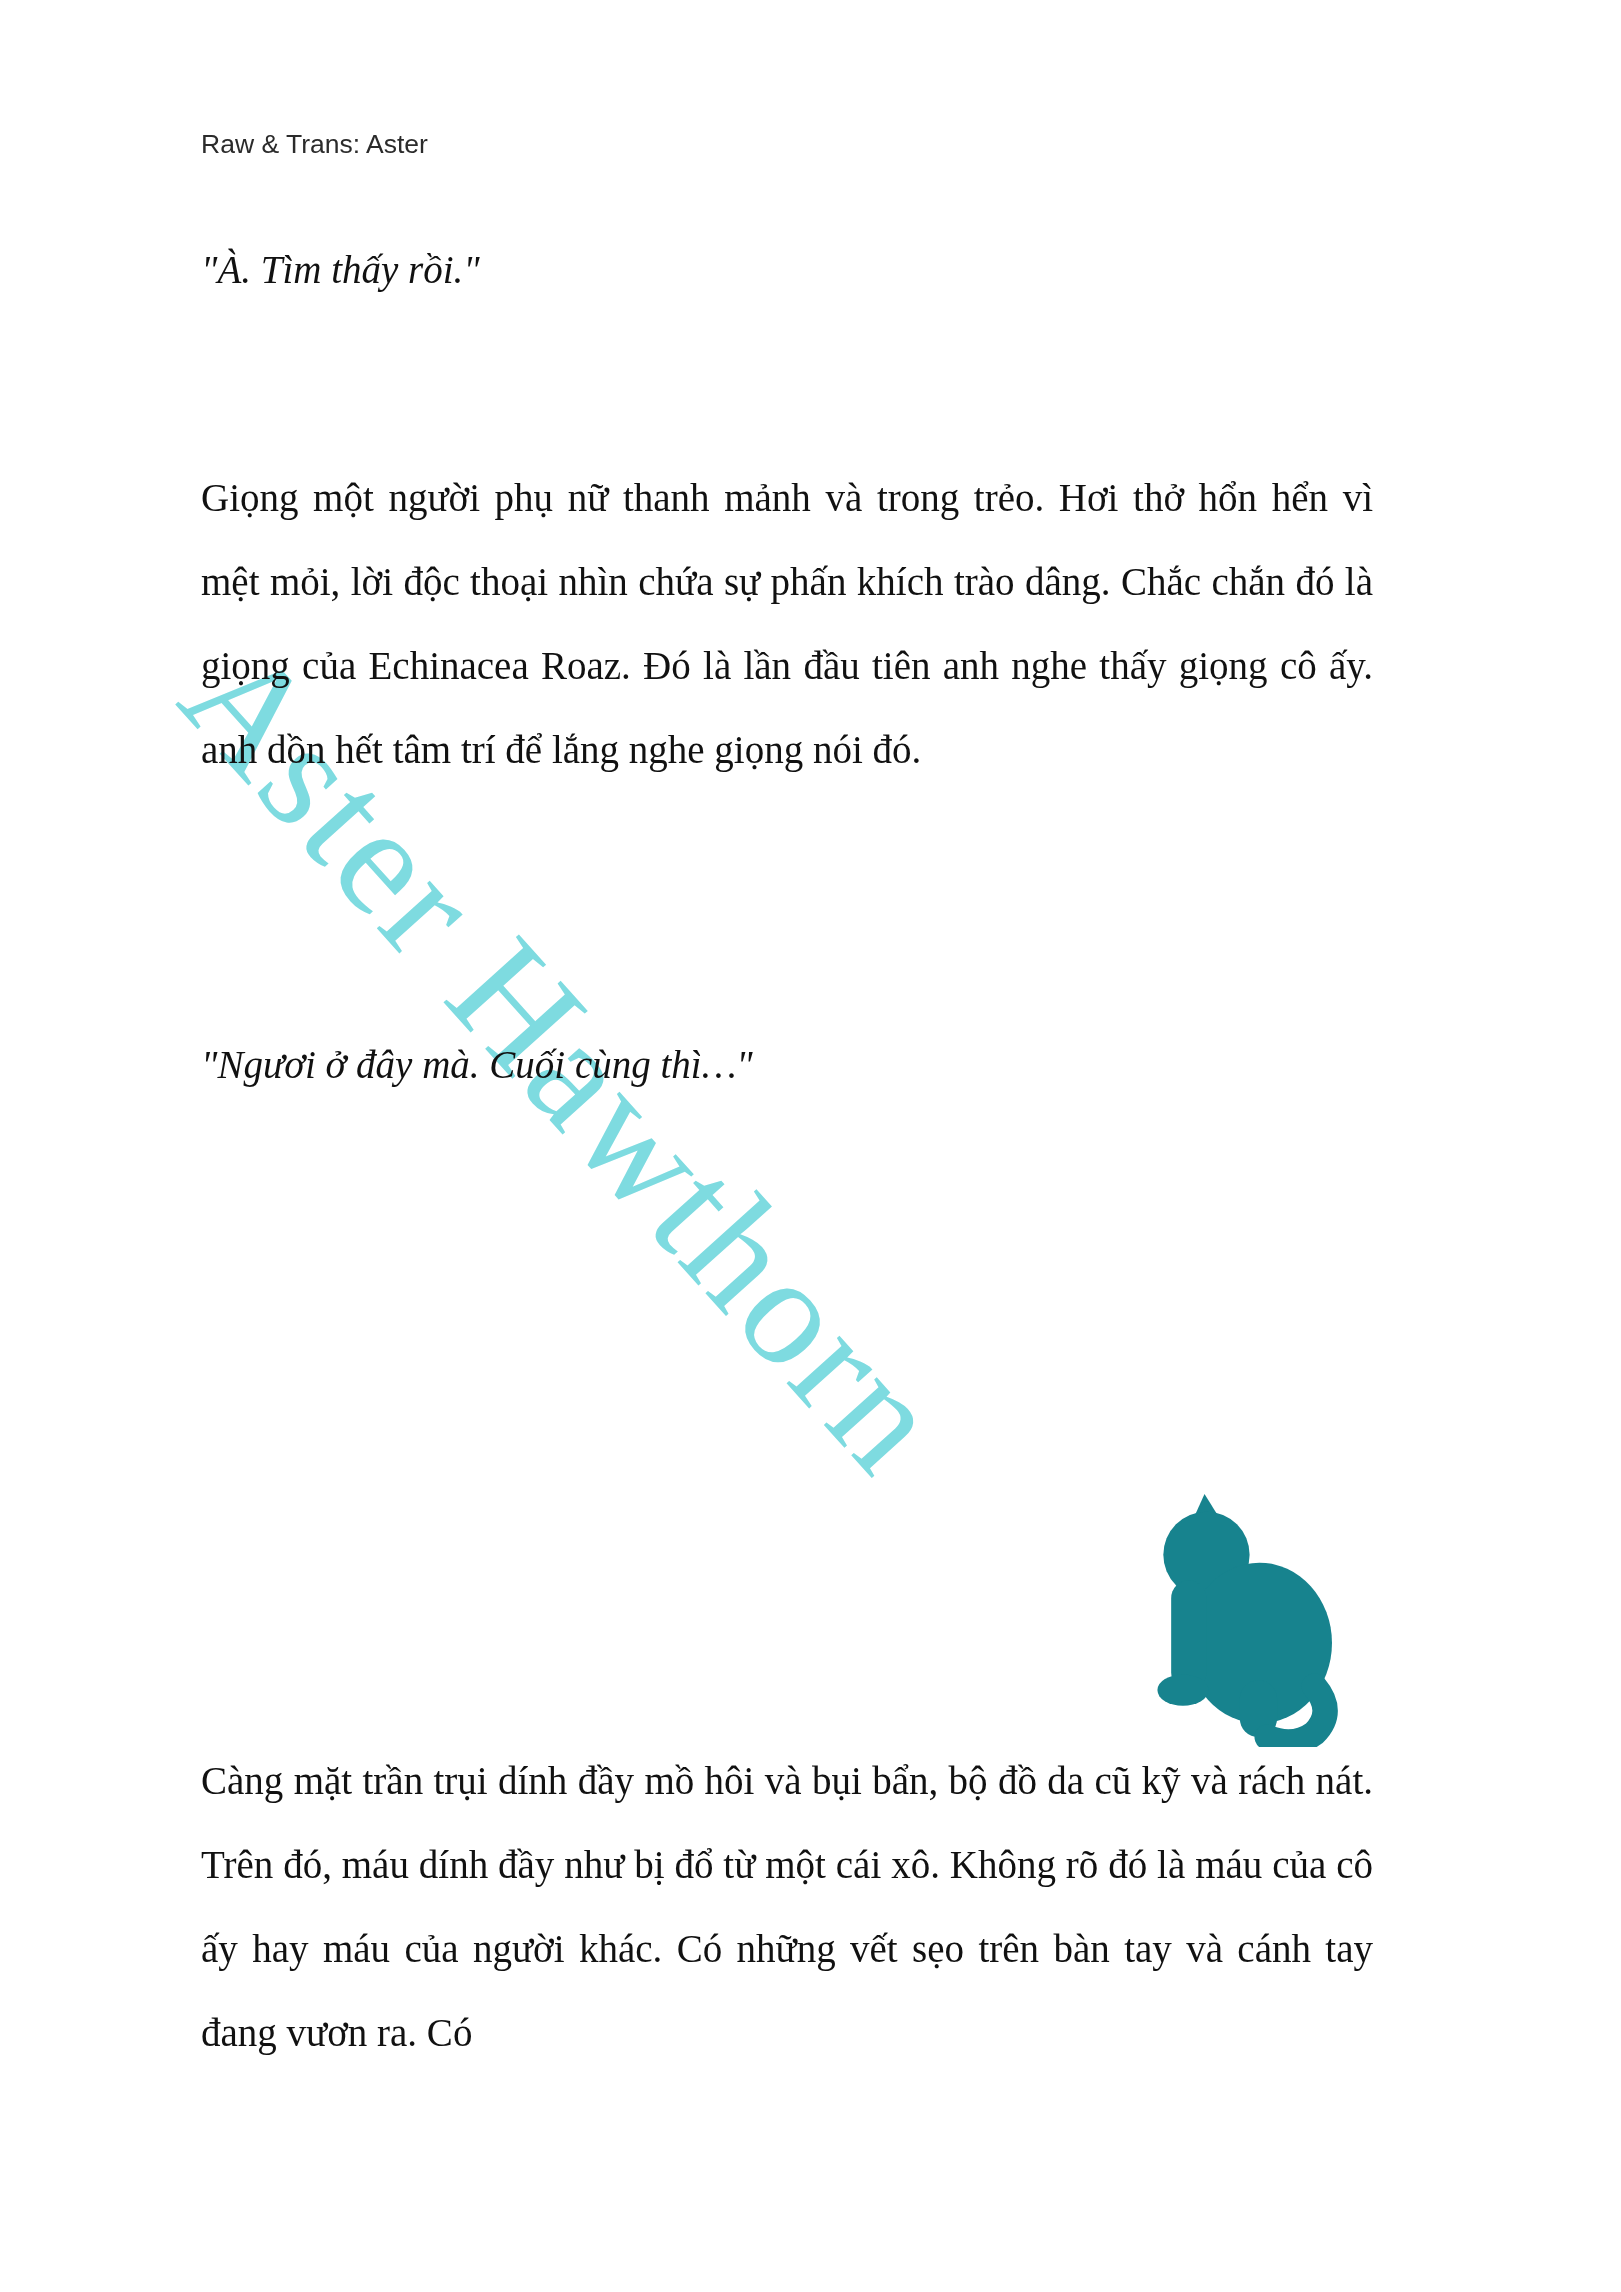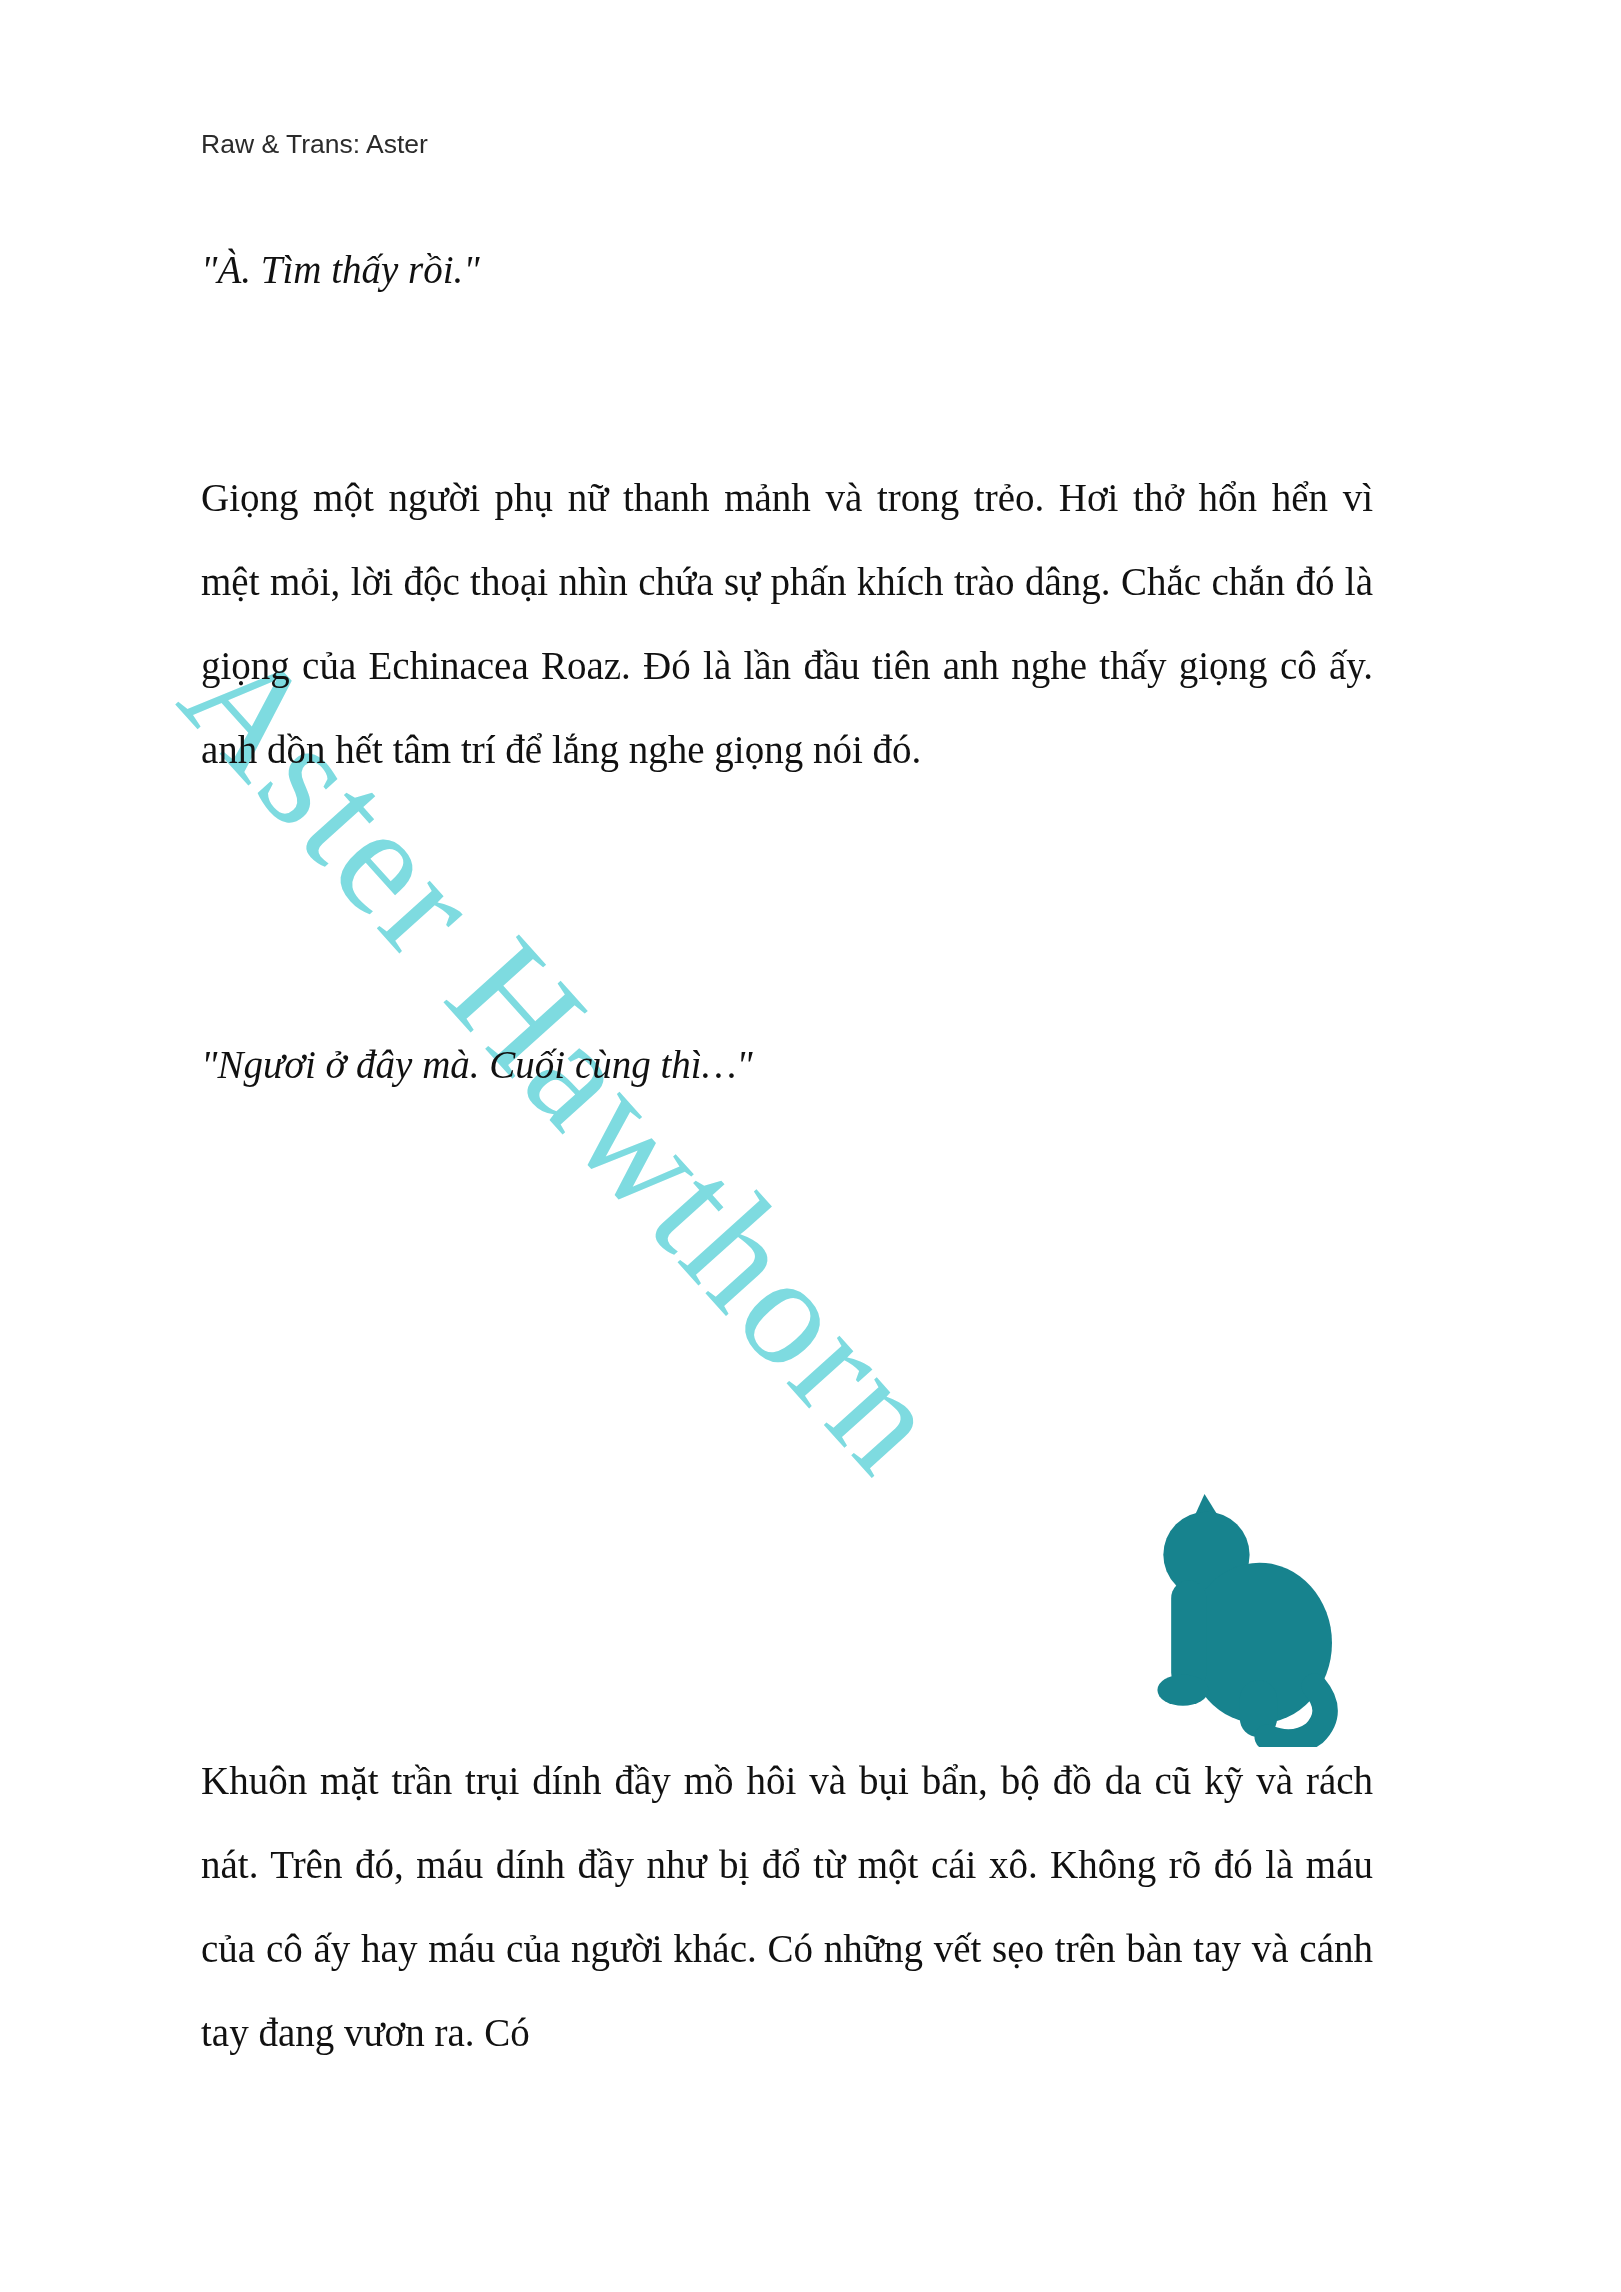--- a/index.html
+++ b/index.html
@@ -94,16 +94,16 @@
     </g>
   </svg>
 
   <div class="textblock quote q1">"À. Tìm thấy rồi."</div>
 
   <div class="textblock body-para p1">Giọng một người phụ nữ thanh mảnh và trong trẻo. Hơi thở hổn hển vì mệt mỏi, lời độc thoại nhìn chứa sự phấn khích trào dâng. Chắc chắn đó là giọng của Echinacea Roaz. Đó là lần đầu tiên anh nghe thấy giọng cô ấy. anh dồn hết tâm trí để lắng nghe giọng nói đó.</div>
 
   <div class="textblock quote q2">"Ngươi ở đây mà. Cuối cùng thì…"</div>
 
 
-  <div class="textblock body-para p3">Khuôn mặt trần trụi dính đầy mồ hôi và bụi bẩn, bộ đồ da cũ kỹ và rách nát. Trên đó, máu dính đầy như bị đổ từ một cái xô. Không rõ đó là máu của cô ấy hay máu của người khác. Có những vết sẹo trên bàn tay và cánh tay đang vươn ra. Có</div>
+  <div class="textblock body-para p3">Càng mặt trần trụi dính đầy mồ hôi và bụi bẩn, bộ đồ da cũ kỹ và rách nát. Trên đó, máu dính đầy như bị đổ từ một cái xô. Không rõ đó là máu của cô ấy hay máu của người khác. Có những vết sẹo trên bàn tay và cánh tay đang vươn ra. Có</div>
 
 </div>
 
 
 </body></html>

